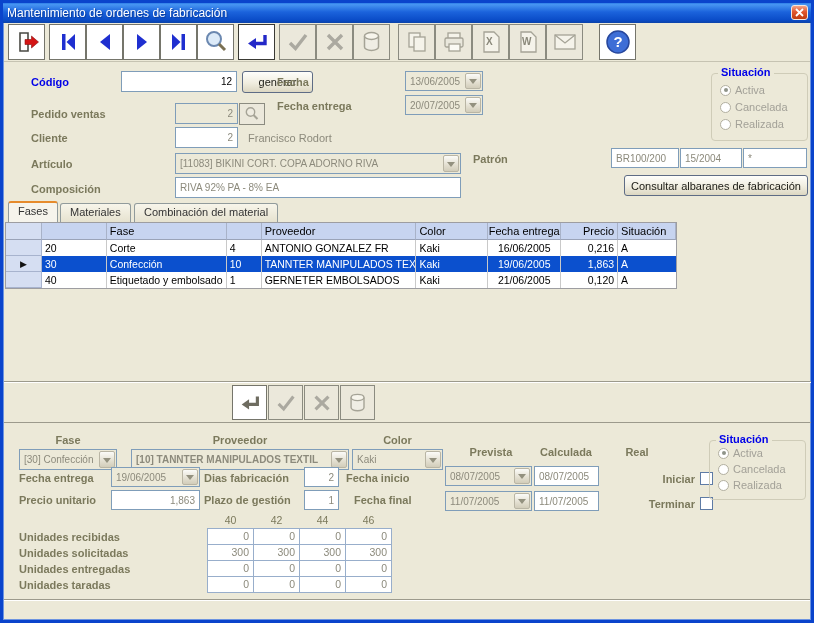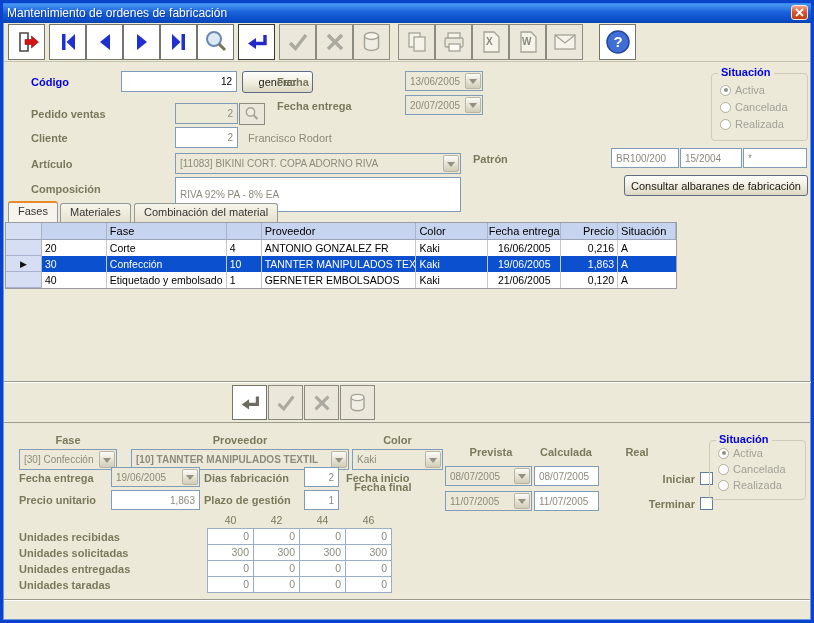--- a/index.html
+++ b/index.html
@@ -275,21 +275,21 @@
     <span>[11083] BIKINI CORT. COPA ADORNO RIVA</span>
     <span class="dd"></span>
   </div>
 
   <span class="lbl" style="left:470px; top:150px;">Patrón</span>
   <div class="inp" style="left:608px; top:145px; width:68px; height:20px;">BR100/200</div>
   <div class="inp" style="left:677px; top:145px; width:62px; height:20px;">15/2004</div>
   <div class="inp" style="left:740px; top:145px; width:64px; height:20px;">*</div>
 
   <span class="lbl" style="left:28px; top:180px;">Composición</span>
-  <div class="inp" style="left:172px; top:174px; width:286px; height:35px;">RIVA 92% PA - 8% EA</div>
+  <div class="inp" style="left:172px; top:174px; width:286px; height:21px;">RIVA 92% PA - 8% EA</div>
 
   <button class="btn" style="left:621px; top:172px; width:184px; height:21px;">Consultar albaranes de fabricación</button>
 
   <div class="tab active" style="left:5px;">Fases</div>
   <div class="tab" style="left:57px;">Materiales</div>
   <div class="tab" style="left:131px;">Combinación del material</div>
 
   <div class="grid">
     <div class="grow head">
       <div class="gcell c0 gsel"></div>
@@ -397,21 +397,21 @@
   <div class="inp dis" style="left:442px; top:463px; width:87px; height:20px;">
     <span>08/07/2005</span>
     <span class="dd"></span>
   </div>
   <div class="inp" style="left:531px; top:463px; width:65px; height:20px;">08/07/2005</div>
 
   <span class="lbl" style="left:16px; top:491px;">Precio unitario</span>
   <div class="inp right" style="left:108px; top:487px; width:89px; height:20px;">1,863</div>
   <span class="lbl" style="left:201px; top:491px;">Plazo de gestión</span>
   <div class="inp right" style="left:301px; top:487px; width:35px; height:20px;">1</div>
-  <span class="lbl" style="left:343px; top:478px;padding-left:8px;">Fecha final</span>
+  <span class="lbl" style="left:343px; top:491px;padding-left:8px;">Fecha final</span>
   <div class="inp dis" style="left:442px; top:488px; width:87px; height:20px;">
     <span>11/07/2005</span>
     <span class="dd"></span>
   </div>
   <div class="inp" style="left:531px; top:488px; width:65px; height:20px;">11/07/2005</div>
 
   <span class="lbl" style="left:600px; top:470px; width:92px; text-align:right;">Iniciar</span>
   <span class="chk" style="left:697px; top:469px;"></span>
   <span class="lbl" style="left:600px; top:495px; width:92px; text-align:right;">Terminar</span>
   <span class="chk" style="left:697px; top:494px;"></span>

